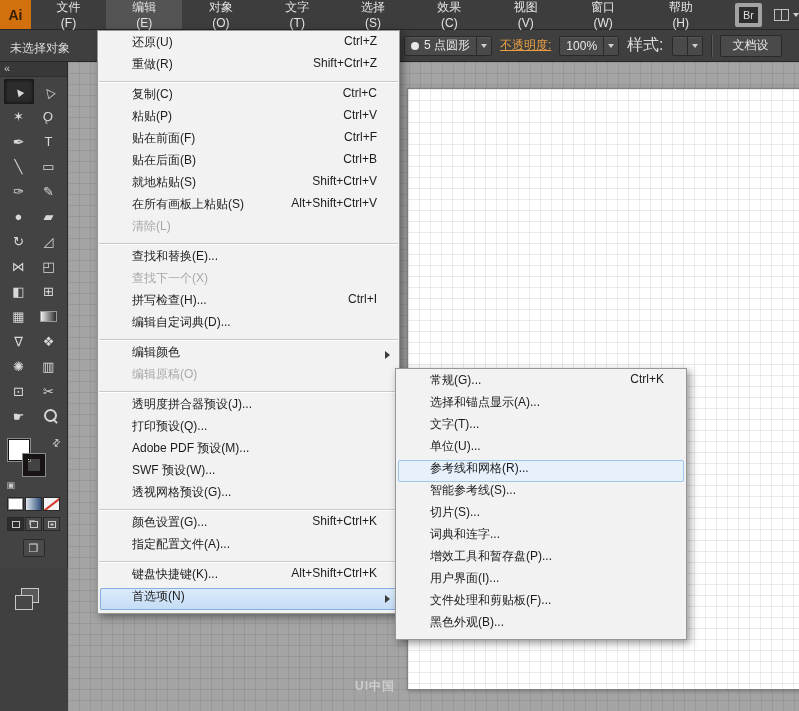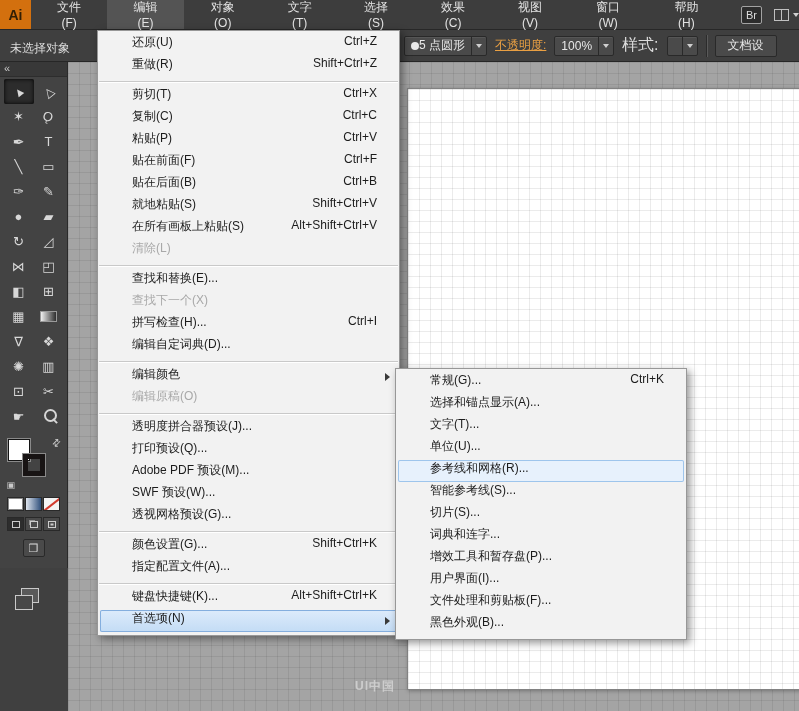--- a/index.html
+++ b/index.html
@@ -7,32 +7,32 @@
 body{font-family:"Liberation Sans","DejaVu Sans",sans-serif;background:#404040;overflow:hidden;position:relative}
 button{font-family:inherit;cursor:default}
 
 
 .menubar{position:absolute;top:0;left:0;right:0;height:30px;background:#3d3d3d;border-bottom:1px solid #272727;display:flex;align-items:stretch;z-index:30}
 .logo{width:34px;display:flex;align-items:center;justify-content:center;background:#d3700e;color:#321f05;font-weight:bold;font-size:14px}
 .mtitles{display:flex;align-items:stretch}
 .mtitle{padding:0 22px;color:#e3e3e3;font-size:12px;display:flex;align-items:center;background:transparent;border:none}
 .mtitle.open{background:#545454}
 .mb-right{margin-left:16px;display:flex;align-items:center;gap:12px}
-.br-badge{font-size:11px;color:#ddd;background:#2d2d2d;border:1px solid #a3a3a3;border-radius:2px;padding:2px 4px}
+.br-badge{font-size:11px;color:#ddd;background:#2d2d2d;border:4px solid #a3a3a3;border-radius:2px;padding:2px 4px}
 .layout-btn{display:flex;align-items:center;gap:4px;background:transparent;border:none}
 .grid-icon{width:15px;height:12px;border:1px solid #c0c0c0;position:relative;display:inline-block}
 .grid-icon::after{content:"";position:absolute;left:6px;top:0;bottom:0;width:1px;background:#c0c0c0}
 .caret{width:0;height:0;border-left:3.5px solid transparent;border-right:3.5px solid transparent;border-top:4px solid #cfcfcf;display:inline-block}
 
 
 .controlbar{position:absolute;top:30px;left:0;right:0;height:32px;background:#3f3f3f;border-bottom:1px solid #262626;z-index:5;overflow:hidden}
 .sel-status{position:absolute;left:10px;top:10px;font-size:12px;color:#dcdcdc}
 .cb-right{position:absolute;left:404px;top:0;height:100%;display:flex;align-items:center;gap:8px;white-space:nowrap}
 .combo{height:20px;background:#4a4a4a;border:1px solid #292929;border-radius:2px;display:flex;align-items:center;color:#e8e8e8;font-size:12px;box-shadow:inset 0 1px 0 rgba(255,255,255,.07)}
-.combo .val{padding:0 6px;display:flex;align-items:center;min-width:14px}
+.combo .val{padding:0 6px;display:flex;align-items:center;gap:5px;min-width:14px}
 .combo .dd{width:15px;align-self:stretch;border-left:1px solid #292929;display:flex;align-items:center;justify-content:center}
 .brush-dot{width:8px;height:8px;border-radius:50%;background:#e8e8e8;display:inline-block}
 .opacity-link{font-size:12px;color:#eaa043;text-decoration:underline;background:none;border:none}
 .style-label{font-size:16px;color:#dcdcdc}
 .vsep{width:1px;height:22px;background:#2b2b2b;box-shadow:1px 0 0 #5a5a5a}
 .doc-setup{height:22px;padding:0 12px;background:#4a4a4a;border:1px solid #292929;border-radius:2px;color:#e8e8e8;font-size:12px;margin-right:-16px}
 
 
 .canvas{position:absolute;left:68px;top:62px;right:0;bottom:0;background-color:#a4a4a4;
  background-image:linear-gradient(to right,rgba(0,0,0,.075) 1px,transparent 1px),linear-gradient(to bottom,rgba(0,0,0,.075) 1px,transparent 1px);
@@ -299,25 +299,20 @@
 <div class="menu-item" data-name="menu-item-undo">
       <span class="label" data-name="menu-item-label">还原(U)</span>
       <span class="shortcut" data-name="menu-item-shortcut">Ctrl+Z</span>
 
     </div>
     <div class="menu-item sep-after" data-name="menu-item-redo">
       <span class="label" data-name="menu-item-label">重做(R)</span>
       <span class="shortcut" data-name="menu-item-shortcut">Shift+Ctrl+Z</span>
 
     </div>
-    <div class="menu-item" data-name="menu-item-cut">
-      <span class="label" data-name="menu-item-label">剪切(T)</span>
-      <span class="shortcut" data-name="menu-item-shortcut">Ctrl+X</span>
-
-    </div>
     <div class="menu-item" data-name="menu-item-copy">
       <span class="label" data-name="menu-item-label">复制(C)</span>
       <span class="shortcut" data-name="menu-item-shortcut">Ctrl+C</span>
 
     </div>
     <div class="menu-item" data-name="menu-item-paste">
       <span class="label" data-name="menu-item-label">粘贴(P)</span>
       <span class="shortcut" data-name="menu-item-shortcut">Ctrl+V</span>
 
     </div>

